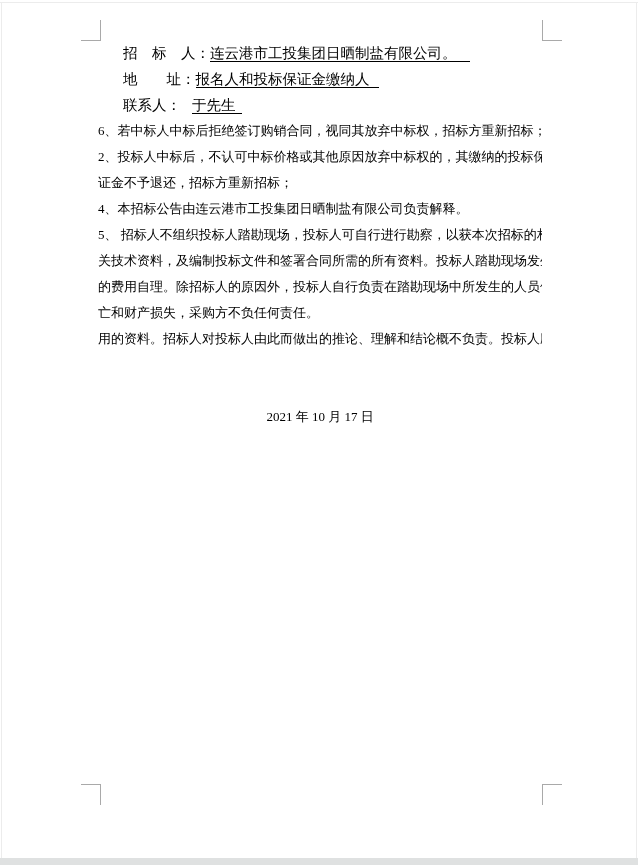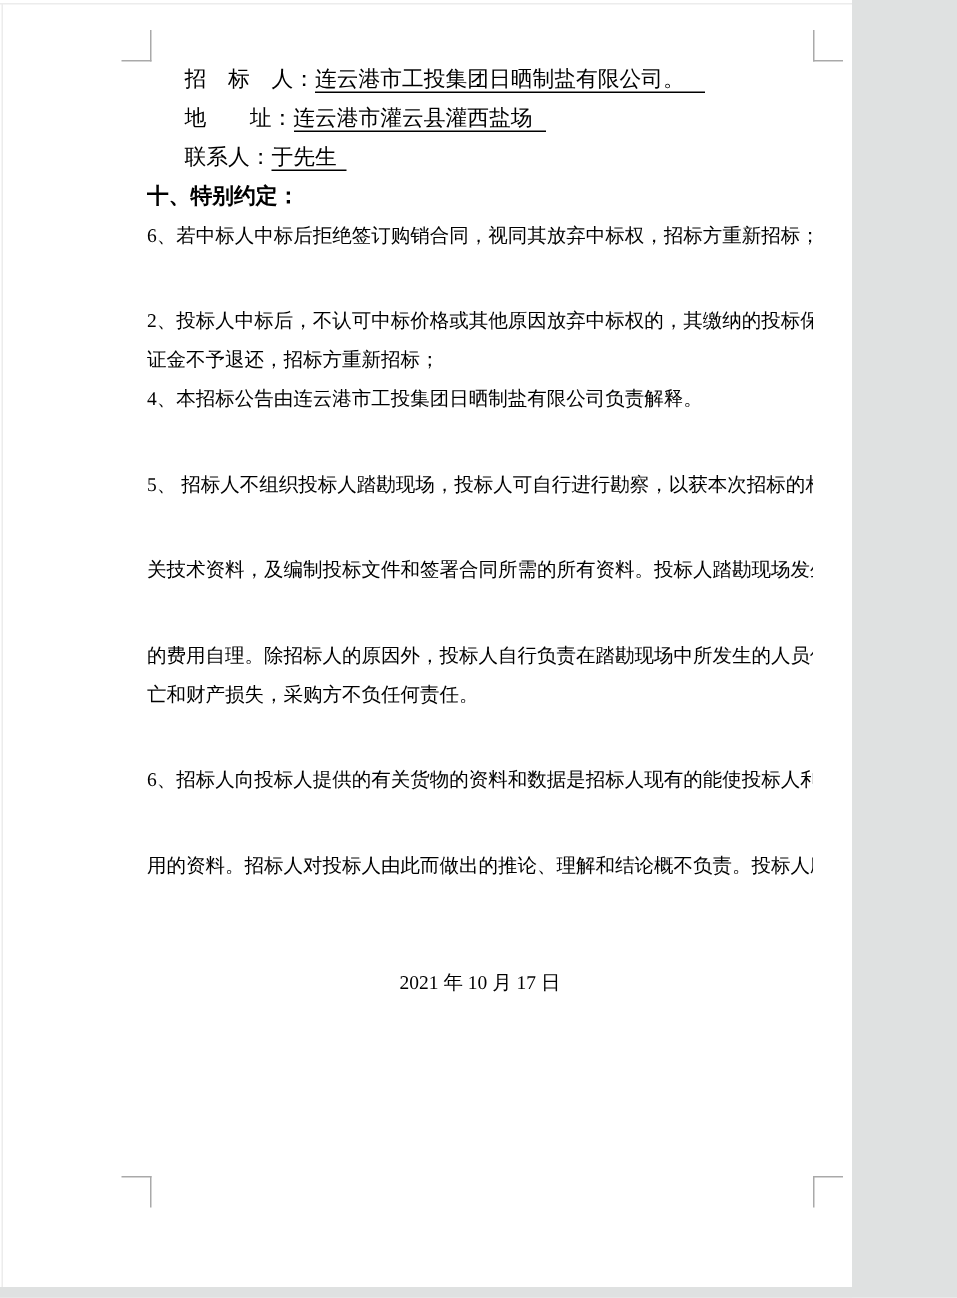--- a/index.html
+++ b/index.html
@@ -5,21 +5,21 @@
   html, body {
     margin: 0;
     padding: 0;
     width: 638px;
     height: 865px;
     background: #dfe1e1;
     font-family: "Liberation Serif", serif;
   }
   .viewport {
     position: relative;
-    width: 568px;
+    width: 638px;
     height: 865px;
     overflow: hidden;
   }
   .page {
     position: absolute;
     left: 0;
     top: 0;
     width: 638px;
     height: 858px;
     background: #ffffff;
@@ -73,26 +73,25 @@
   }
   .heading {
     font-size: 14.5px;
     font-weight: bold;
   }
   .ul {
     border-bottom: 1px solid #000;
   }
   .ext-a { padding-right: 13px; }
   .ext-b { padding-right: 9px; }
-  .ext-c { padding-right: 6px; }
+  .ext-c { padding-right: 6px; margin-left: 11px; }
   .ext-d { padding-right: 22px; }
   .fill {
     text-align: justify;
     text-align-last: justify;
-    margin-top: 31px;
   }
   .spacer { height: 26px; }
   .date-line {
     text-align: center;
   }
   .bottom-band {
     position: absolute;
     left: 0;
     top: 858px;
     width: 638px;
@@ -111,36 +110,34 @@
 
     <div class="crop tl"></div>
     <div class="crop tr"></div>
     <div class="crop bl"></div>
     <div class="crop br"></div>
 
     <div class="content">
 
       <div class="line contact"><span>招　标　人：</span><span class="ul ext-a">连云港市工投集团日晒制盐有限公司。</span></div>
 
-      <div class="line contact"><span>地　　址：</span><span class="ul ext-b">连云港市灌云县灌西盐场</span></div>
+      <div class="line contact"><span>地　　址：</span><span class="ul ext-b">报名人和投标保证金缴纳人</span></div>
 
       <div class="line contact"><span>联系人：</span><span class="ul ext-c">于先生</span></div>
 
 
-      <div class="line heading">十、特别约定：</div>
 
       <div class="line">6、若中标人中标后拒绝签订购销合同，视同其放弃中标权，招标方重新招标；</div>
       <div class="line fill">2、投标人中标后，不认可中标价格或其他原因放弃中标权的，其缴纳的投标保</div>
       <div class="line">证金不予退还，招标方重新招标；</div>
       <div class="line">4、本招标公告由连云港市工投集团日晒制盐有限公司负责解释。</div>
       <div class="line fill">5、 招标人不组织投标人踏勘现场，投标人可自行进行勘察，以获本次招标的相</div>
       <div class="line fill">关技术资料，及编制投标文件和签署合同所需的所有资料。投标人踏勘现场发生</div>
       <div class="line fill">的费用自理。除招标人的原因外，投标人自行负责在踏勘现场中所发生的人员伤</div>
       <div class="line">亡和财产损失，采购方不负任何责任。</div>
-      <div class="line fill">6、招标人向投标人提供的有关货物的资料和数据是招标人现有的能使投标人利</div>
       <div class="line fill">用的资料。招标人对投标人由此而做出的推论、理解和结论概不负责。投标人应</div>
 
       <div class="spacer"></div>
       <div class="spacer"></div>
 
       <div class="line date-line">2021 年 10 月 17 日</div>
     </div>
   </div>
 
   <div class="bottom-band"></div>

